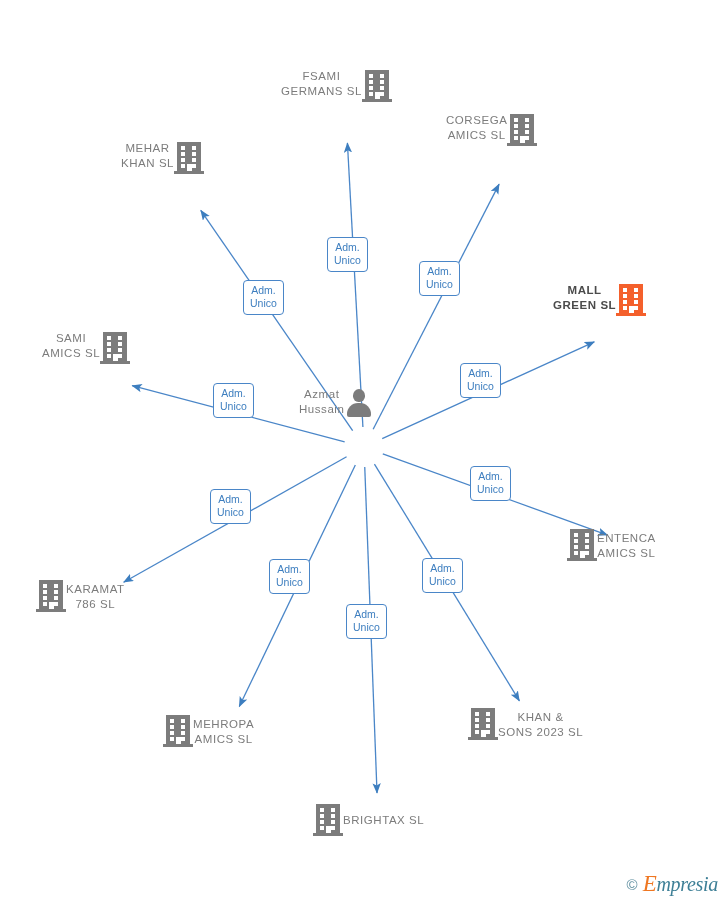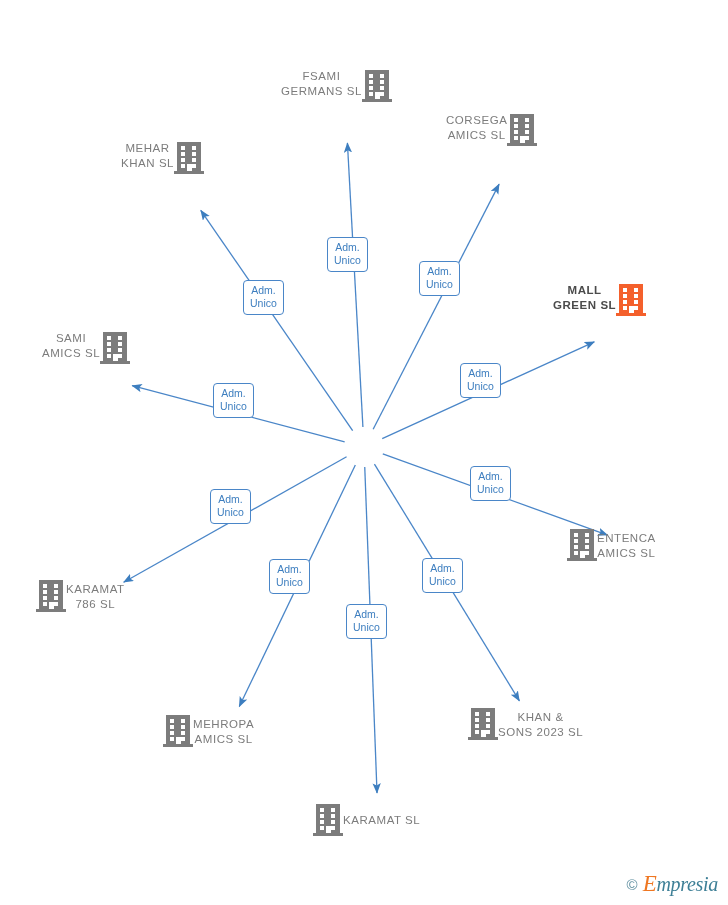--- a/index.html
+++ b/index.html
@@ -359,21 +359,21 @@
             <div class="w" style="left: 4px; top: 10px;"></div>
             <div class="w" style="left: 15px; top: 10px;"></div>
             <div class="w" style="left: 4px; top: 16px;"></div>
             <div class="w" style="left: 15px; top: 16px;"></div>
             <div class="w" style="left: 4px; top: 22px;"></div>
             <div class="w" style="left: 15px; top: 22px;"></div>
             <div class="door"></div>
           </div>
           <div class="bld-base"></div>
         </div>
-        <div class="node-label">KARAMAT  SL</div>
+        <div class="node-label">BRIGHTAX  SL</div>
       </div>
     </div>
   <div id="edge-labels-layer">
       <div class="edge-label" style="left: 327px; top: 237px;">Adm.
 Unico</div>
       <div class="edge-label" style="left: 419px; top: 261px;">Adm.
 Unico</div>
       <div class="edge-label" style="left: 243px; top: 280px;">Adm.
 Unico</div>
       <div class="edge-label" style="left: 460px; top: 363px;">Adm.
@@ -385,18 +385,28 @@
       <div class="edge-label" style="left: 210px; top: 489px;">Adm.
 Unico</div>
       <div class="edge-label" style="left: 269px; top: 559px;">Adm.
 Unico</div>
       <div class="edge-label" style="left: 422px; top: 558px;">Adm.
 Unico</div>
       <div class="edge-label" style="left: 346px; top: 604px;">Adm.
 Unico</div>
     </div>
 
+  <div class="node label-above" id="center-node" style="left:364px; top:386px;">
+    <div class="node-label">Azmat
+Hussain</div>
+    <div class="node-icon">
+      <div class="person">
+          <div class="head"></div>
+          <div class="body"></div>
+        </div>
+    </div>
+  </div>
 
   <div id="watermark">
     <span class="copy">©</span>
     <span class="brand"><span class="cap">E</span><span>mpresia</span></span>
   </div>
 </div>
 
 </body></html>

